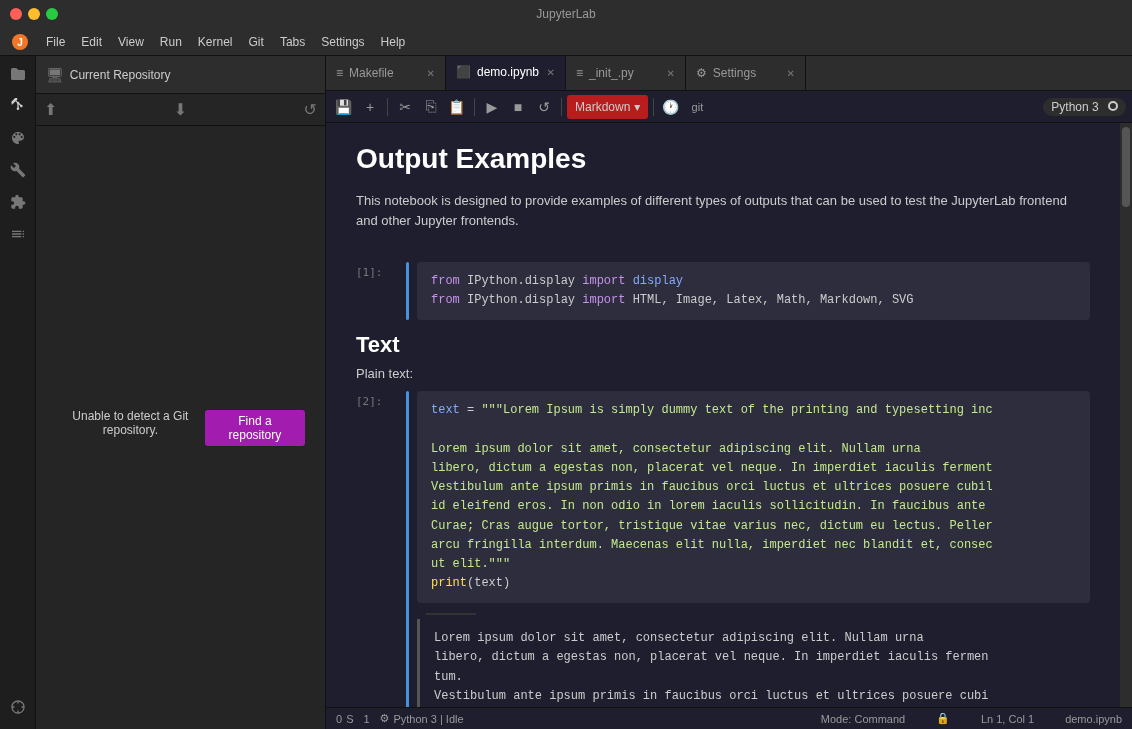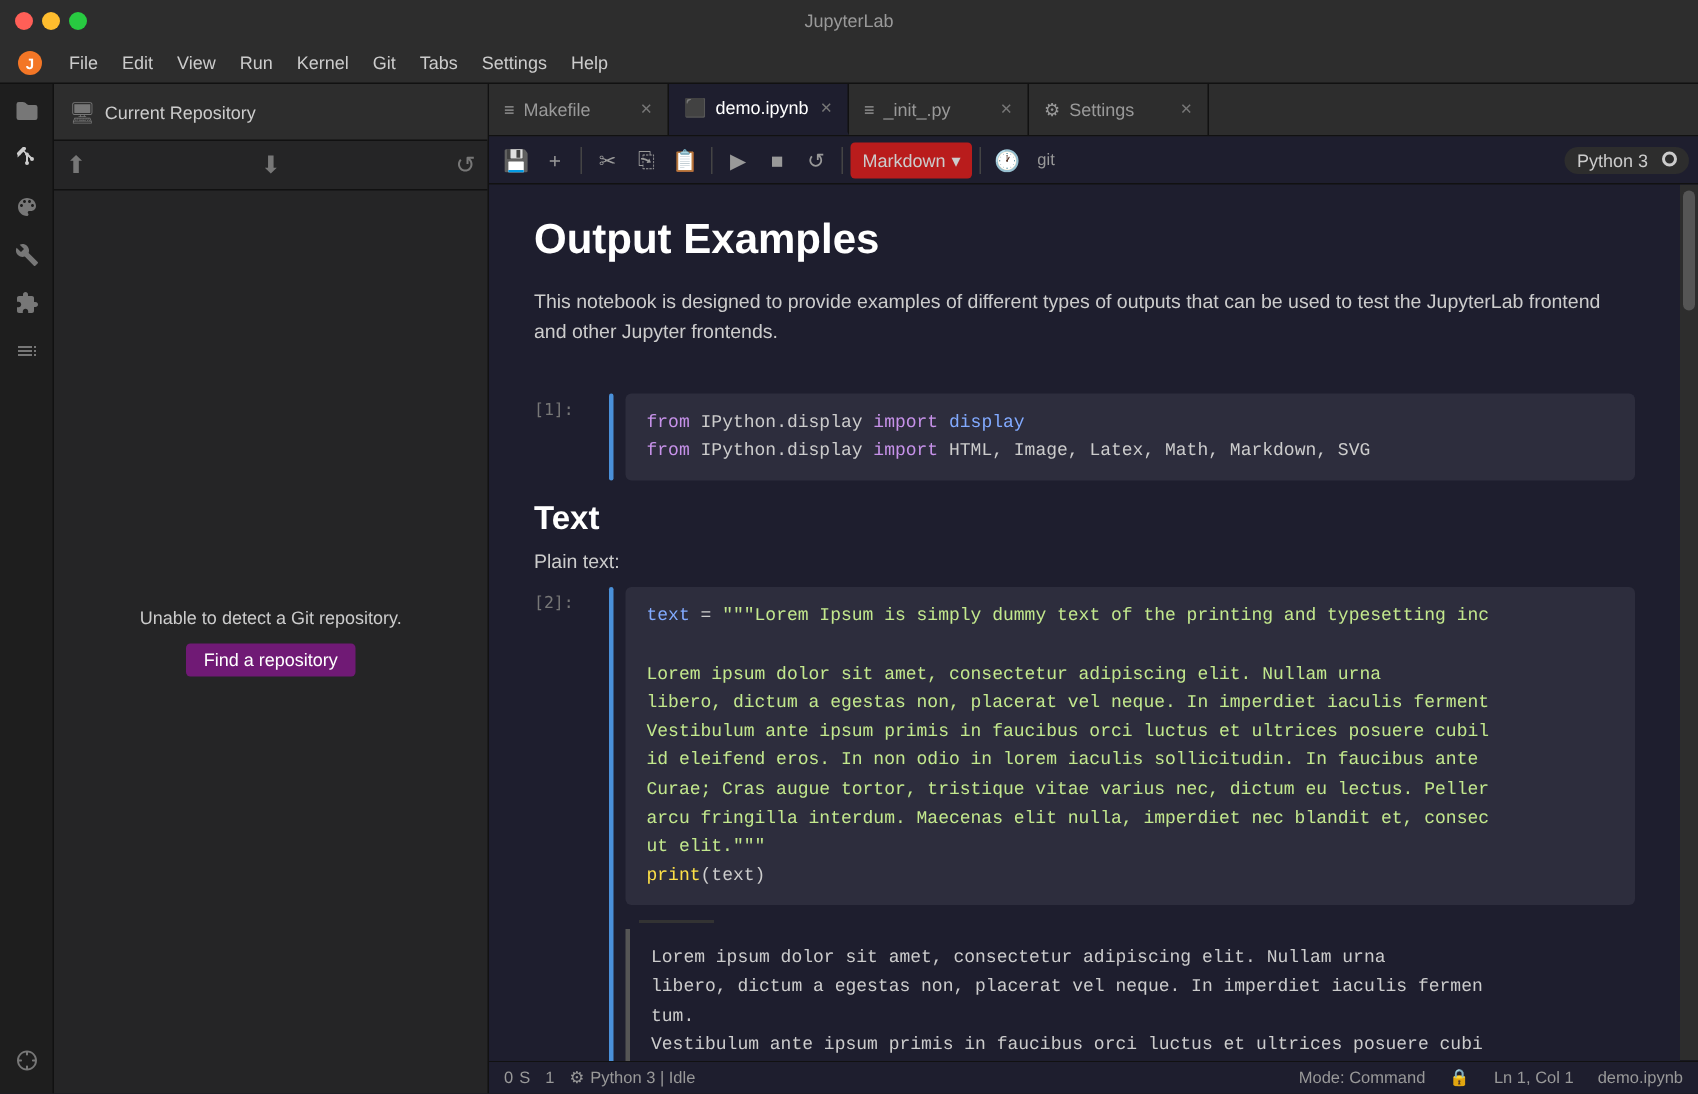--- a/index.html
+++ b/index.html
@@ -29,23 +29,23 @@
     .icon-bar-icon.active { color: #ccc; }
     .icon-bar-bottom { margin-top: auto; margin-bottom: 8px; }
 
     
     .sidebar { width: 290px; background: #252526; display: flex; flex-direction: column; border-right: 1px solid #111; }
     .sidebar-header { height: 38px; display: flex; align-items: center; padding: 0 10px; background: #2d2d2d; border-bottom: 1px solid #111; }
     .sidebar-header-icon { color: #777; margin-right: 6px; font-size: 14px; }
     .sidebar-header-title { font-size: 12px; color: #ccc; font-weight: 500; }
     .sidebar-upload-bar { display: flex; align-items: center; justify-content: space-between; padding: 6px 8px; border-bottom: 1px solid #111; }
     .sidebar-upload-btn { color: #777; cursor: pointer; font-size: 16px; }
-    .sidebar-content { flex: 1; display: flex; flex-direction: column; align-items: center; justify-content: center; padding: 20px; text-align: center; }
+    .sidebar-content { flex: 1; display: flex; align-items: center; justify-content: center; padding: 20px; text-align: center; }
     .sidebar-error-text { font-size: 12px; color: #ccc; margin-bottom: 10px; }
-    .find-repo-btn { background: #701a75; color: #fff; border: none; border-radius: 3px; padding: 4px 12px; font-size: 12px; cursor: pointer; }
+    .find-repo-btn { background: #a21caf; color: #fff; border: none; border-radius: 3px; padding: 4px 12px; font-size: 12px; cursor: pointer; }
 
     
     .main-content { flex: 1; display: flex; flex-direction: column; background: #1e1e2e; }
 
     
     .tab-bar { height: 35px; background: #2d2d2d; display: flex; align-items: stretch; border-bottom: 1px solid #111; }
     .tab { display: flex; align-items: center; padding: 0 10px; font-size: 12px; color: #999; cursor: pointer; border-right: 1px solid #111; gap: 6px; min-width: 120px; }
     .tab.active { background: #1e1e2e; color: #fff; border-bottom: 2px solid transparent; }
     .tab-icon { font-size: 12px; }
     .tab-close { margin-left: auto; color: #777; font-size: 10px; cursor: pointer; }
@@ -83,21 +83,21 @@
     .text-output { background: #1e1e2e; padding: 10px 14px; font-size: 12px; color: #ccc; line-height: 1.6; border-left: 3px solid #555; font-family: 'Courier New', Courier, monospace; overflow: hidden; }
 
     
     .notebook::-webkit-scrollbar { width: 8px; }
     .notebook::-webkit-scrollbar-track { background: #1e1e2e; }
     .notebook::-webkit-scrollbar-thumb { background: #444; border-radius: 4px; }
 
     
     .status-bar { height: 22px; background: #1e1e2e; display: flex; align-items: center; padding: 0 10px; border-top: 1px solid #111; font-size: 11px; color: #999; gap: 16px; }
     .status-left { display: flex; align-items: center; gap: 10px; }
-    .status-right { margin-left: auto; display: flex; align-items: center; gap: 16px; }
+    .status-right { margin-left: auto; display: flex; align-items: center; gap: 31px; }
     .status-item { display: flex; align-items: center; gap: 4px; }
 
     
     .right-scrollbar { width: 12px; background: #2d2d2d; }
     .scrollbar-thumb { width: 8px; height: 80px; background: #555; margin: 4px auto; border-radius: 4px; }
   </style>
 </head>
 <body>
 
 <div class="titlebar">

